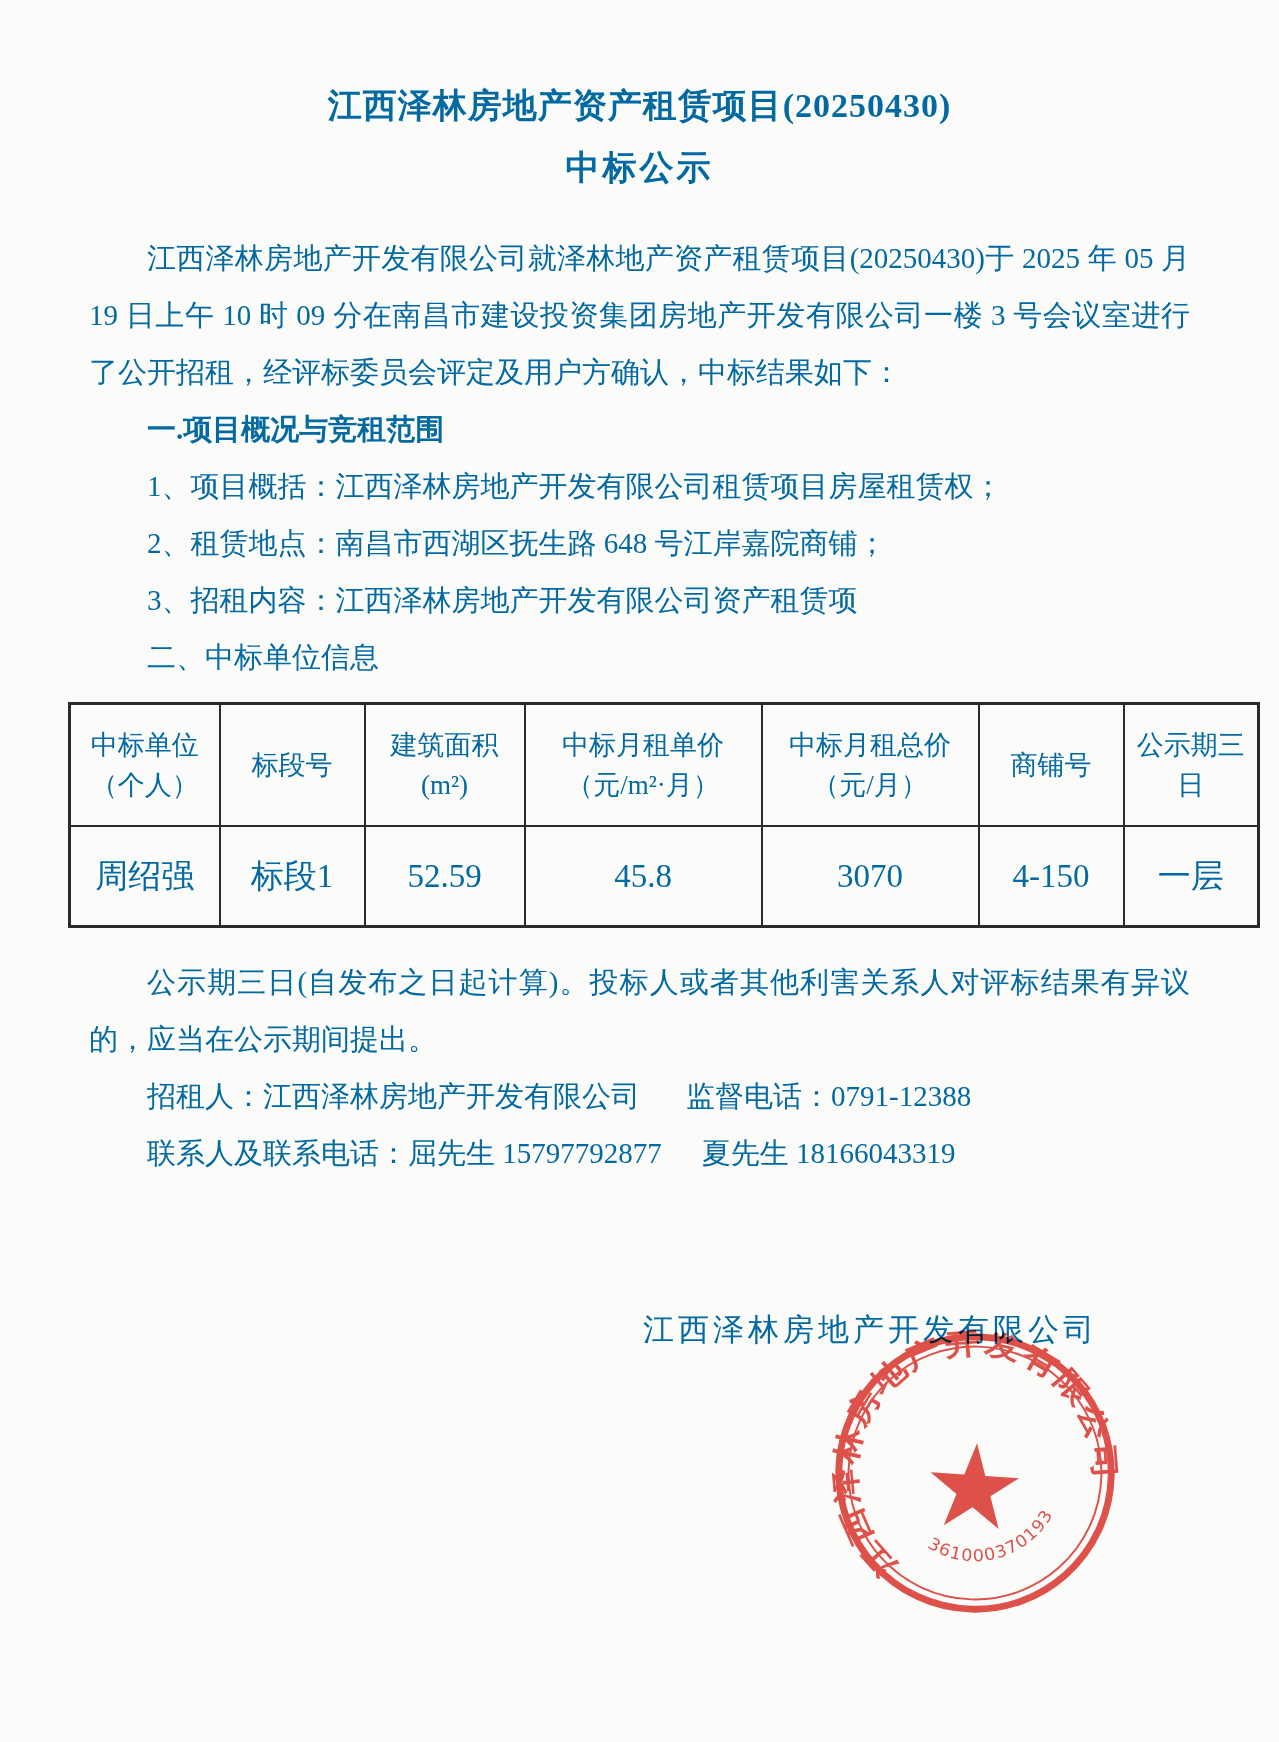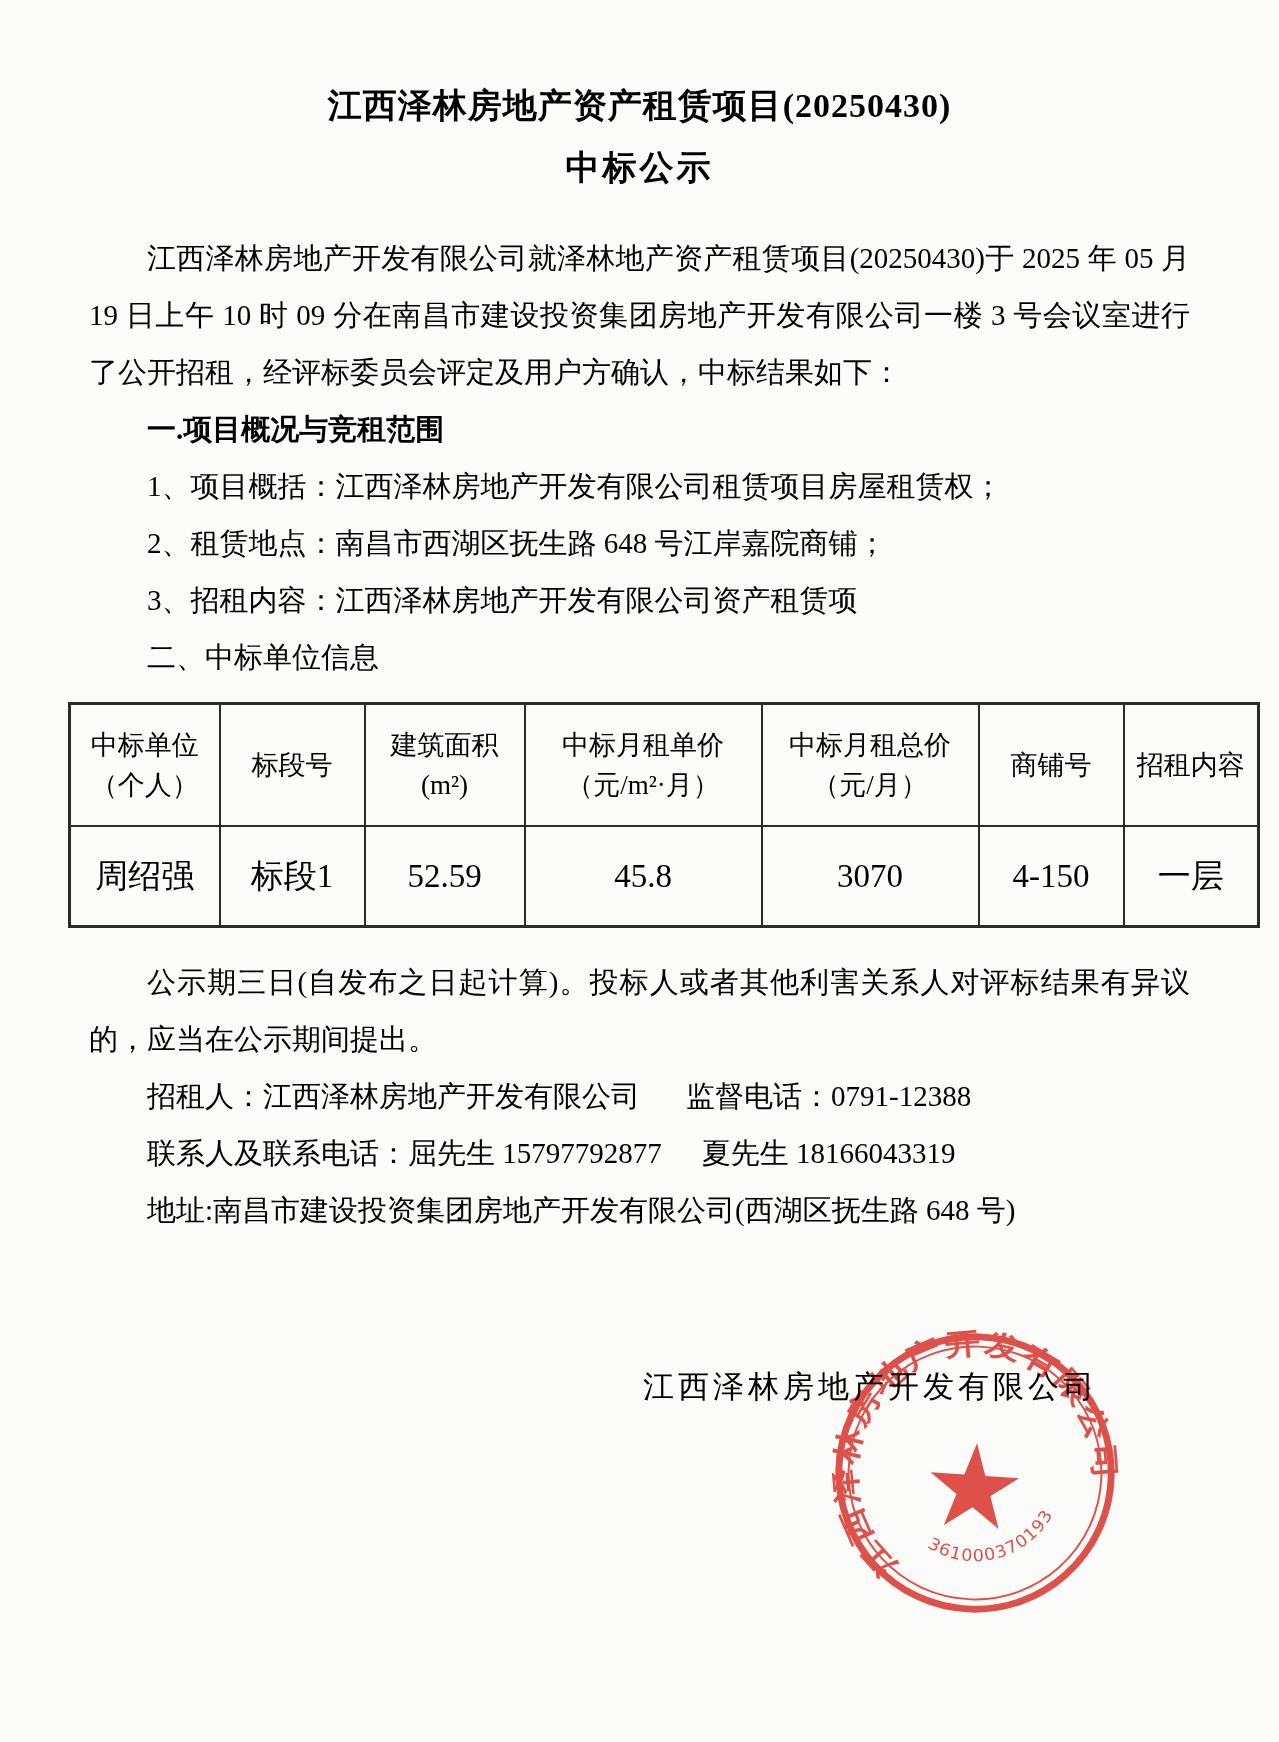--- a/index.html
+++ b/index.html
@@ -1,21 +1,21 @@
 <!DOCTYPE html>
 <html><head>
 <meta charset="utf-8">
 <style>
   html,body{margin:0;padding:0;background:#e9e9e9;}
   .page{
     position:relative;
     width:1279px;height:1742px;
     margin:0 auto;
     background:#fbfbfa;
-    color:#000000;
+    color:#0369a1;
     font-family:"Liberation Serif","DejaVu Serif",serif;
     overflow:hidden;
     box-sizing:border-box;
     padding:84px 89px 0 89px;
   }
   .doc-title{
     text-align:center;
     font-size:34px;font-weight:bold;
     line-height:44px;
     letter-spacing:1px;
@@ -130,21 +130,21 @@
           <div>（元/m²·月）</div>
         </th>
         <th>
           <div>中标月租总价</div>
           <div>（元/月）</div>
         </th>
         <th>
           <div>商铺号</div>
         </th>
         <th>
-          <div>招租内容</div>
+          <div>公示期三日</div>
         </th>
       </tr>
     </thead>
     <tbody>
       <tr>
         <td>周绍强</td>
         <td>标段1</td>
         <td>52.59</td>
         <td>45.8</td>
         <td>3070</td>
@@ -153,21 +153,20 @@
       </tr>
     </tbody>
   </table>
 
   <div class="body-text notice">公示期三日(自发布之日起计算)。投标人或者其他利害关系人对评标结果有异议的，应当在公示期间提出。</div>
 
   <div class="body-text contact-line"><span class="indent"></span><span>招租人：江西泽林房地产开发有限公司</span><span class="gap-lg"></span><span>监督电话：0791-12388</span></div>
 
   <div class="body-text contact-line"><span class="indent"></span><span>联系人及联系电话：屈先生 15797792877</span><span class="gap-md"></span><span>夏先生 18166043319</span></div>
 
-  <div class="body-text contact-line"><span class="indent"></span><span>地址:南昌市建设投资集团房地产开发有限公司(西湖区抚生路 648 号)</span></div>
 
   <div class="signature">
     <div class="sig-company">江西泽林房地产开发有限公司</div>
   </div>
 
   <svg class="seal" viewBox="-150 -150 300 300">
     <defs>
       <path id="sealTopArc" d="M -105 62 A 122 122 0 1 1 105 62" fill="none"></path>
       <path id="sealBottomArc" d="M -72 54 A 90 90 0 0 0 72 54" fill="none"></path>
     </defs>

